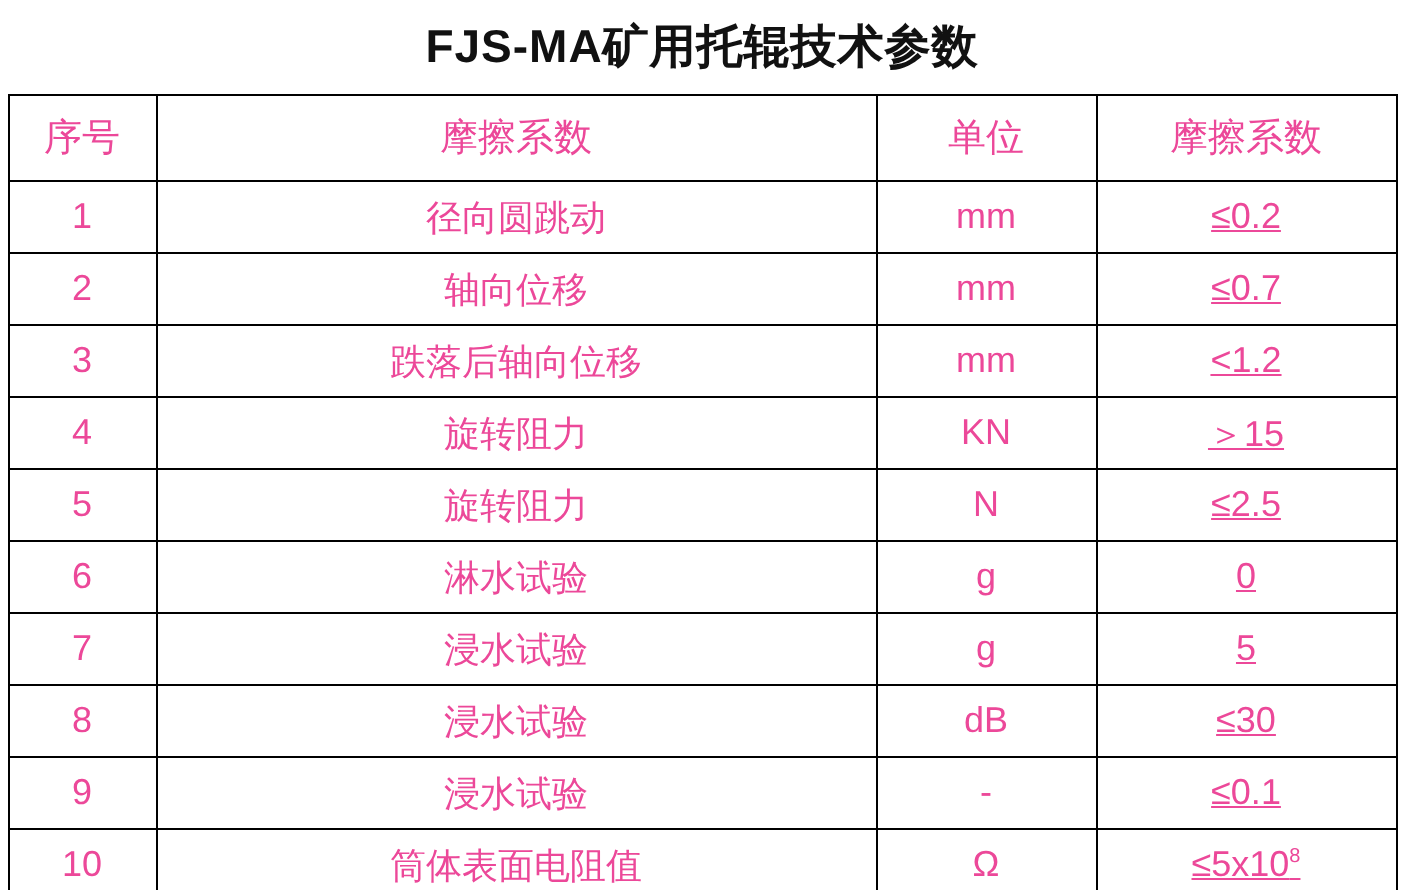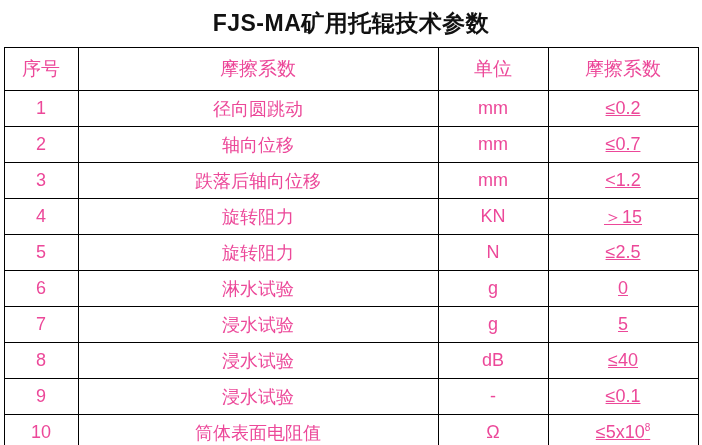--- a/index.html
+++ b/index.html
@@ -126,21 +126,21 @@
       <tr>
         <td class="cell-index">7</td>
         <td class="cell-item">浸水试验</td>
         <td class="cell-unit">g</td>
         <td class="cell-value"><span>5</span><span class="sup"></span></td>
       </tr>
       <tr>
         <td class="cell-index">8</td>
         <td class="cell-item">浸水试验</td>
         <td class="cell-unit">dB</td>
-        <td class="cell-value"><span>≤40</span><span class="sup"></span></td>
+        <td class="cell-value"><span>≤30</span><span class="sup"></span></td>
       </tr>
       <tr>
         <td class="cell-index">9</td>
         <td class="cell-item">浸水试验</td>
         <td class="cell-unit">-</td>
         <td class="cell-value"><span>≤0.1</span><span class="sup"></span></td>
       </tr>
       <tr>
         <td class="cell-index">10</td>
         <td class="cell-item">筒体表面电阻值</td>

